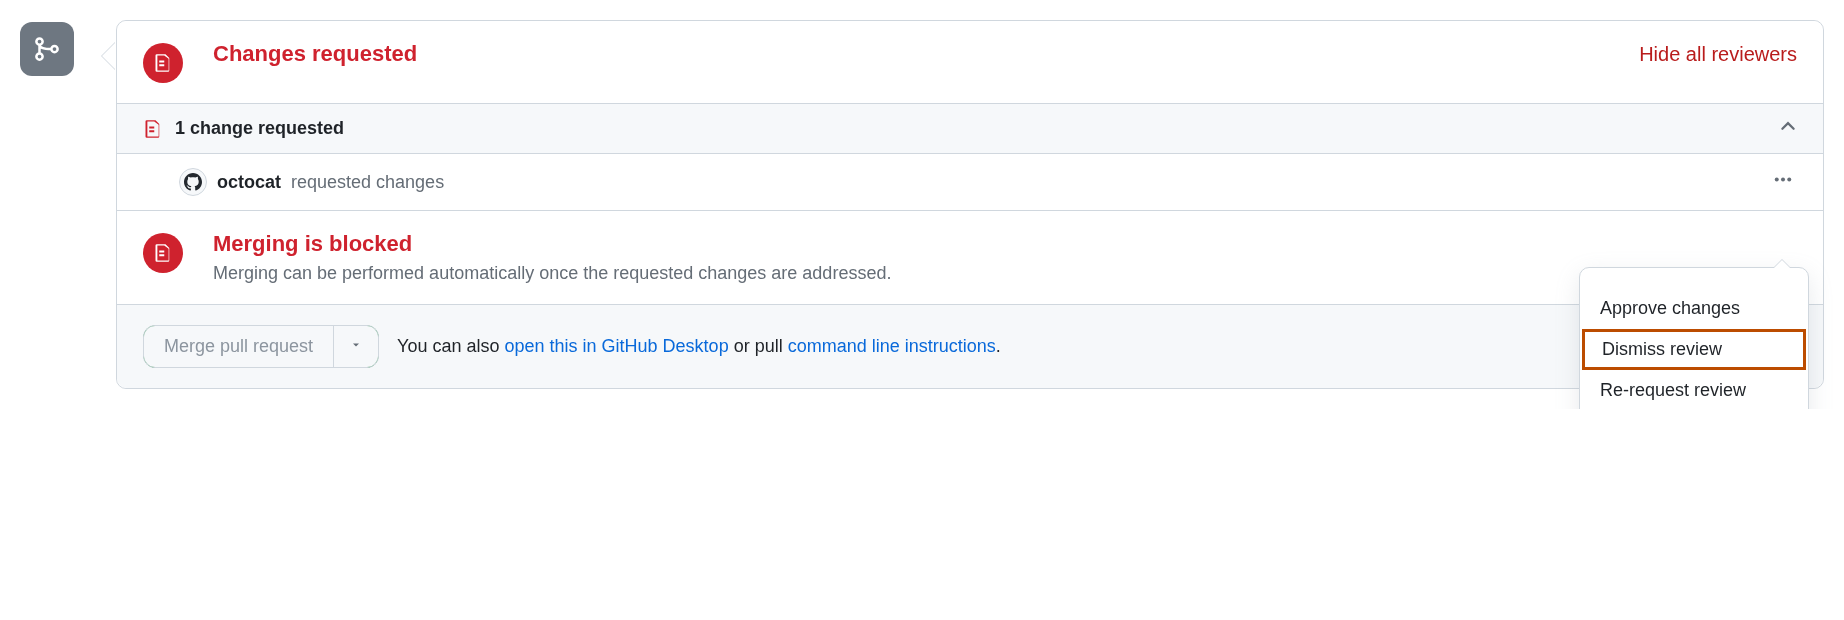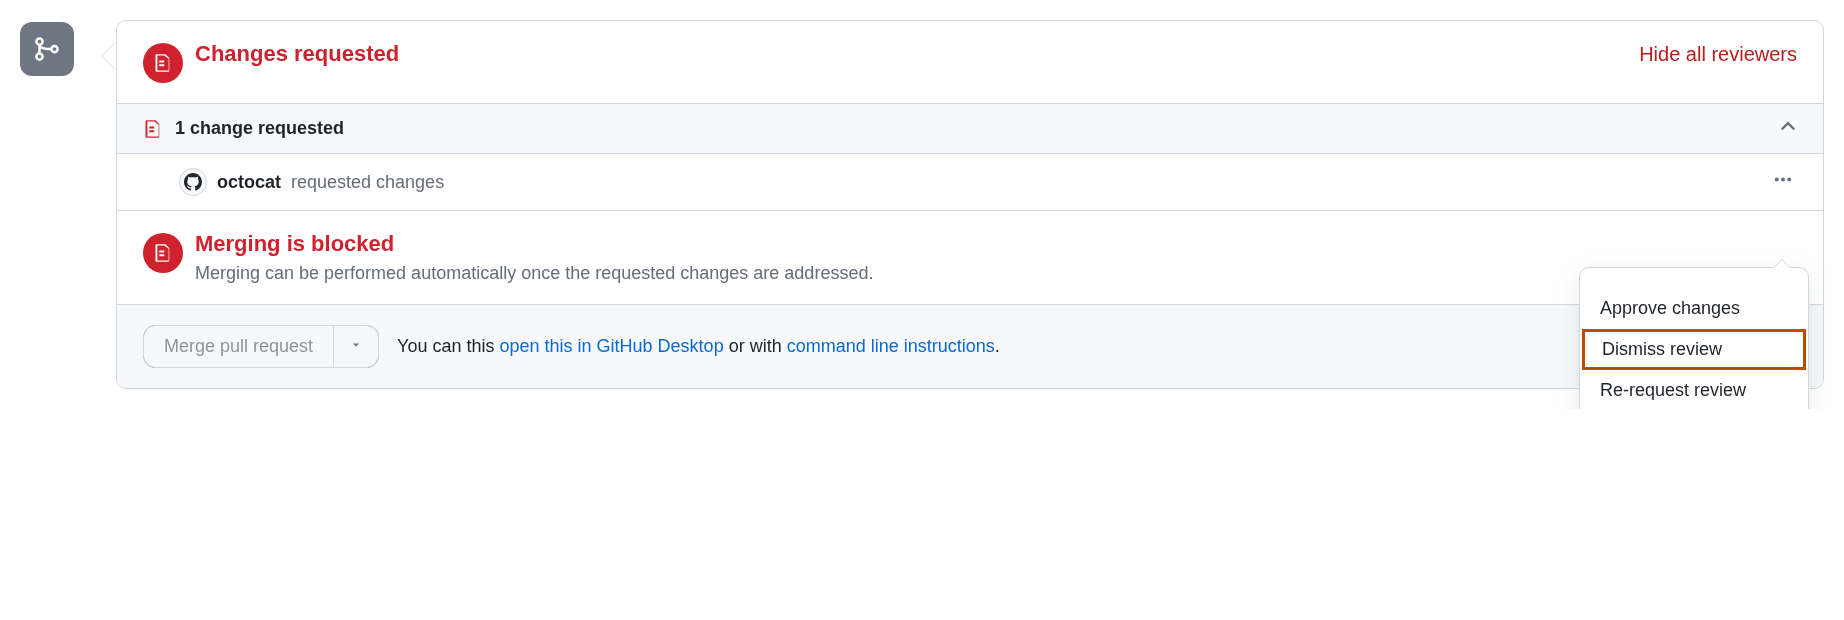--- a/index.html
+++ b/index.html
@@ -44,21 +44,21 @@
     flex: 1;
     border: 1px solid #d0d7de;
     border-radius: 10px;
     overflow: visible;
     position: relative;
   }
   .section {
     padding: 20px 26px;
     display: flex;
     align-items: flex-start;
-    gap: 12px;
+    gap: 30px;
     position: relative;
     background: #fff;
   }
   .section.first { border-top-left-radius: 10px; border-top-right-radius: 10px; }
   .status-icon {
     width: 40px; height: 40px;
     border-radius: 50%;
     background: #cf222e;
     display: flex;
     align-items: center;
@@ -288,21 +288,21 @@
     <div class="footer">
       <div class="btn-group">
         <button class="btn-merge" disabled="">Merge pull request</button>
         <button class="btn-caret">
           <svg width="12" height="12" viewBox="0 0 16 16">
             <path d="M4 6l4 4 4-4z" fill="currentColor"></path>
           </svg>
         </button>
       </div>
       <div>
-        <span>You can this </span><span class="link">open this in GitHub Desktop</span><span> or with </span><span class="link">command line instructions</span><span>.</span>
+        <span>You can also </span><span class="link">open this in GitHub Desktop</span><span> or pull </span><span class="link">command line instructions</span><span>.</span>
       </div>
     </div>
 
     <div class="dropdown">
       <div class="dropdown-item">Approve changes</div>
       <div class="dropdown-item highlighted">Dismiss review</div>
       <div class="dropdown-item">Re-request review</div>
     </div>
 
   </div>

